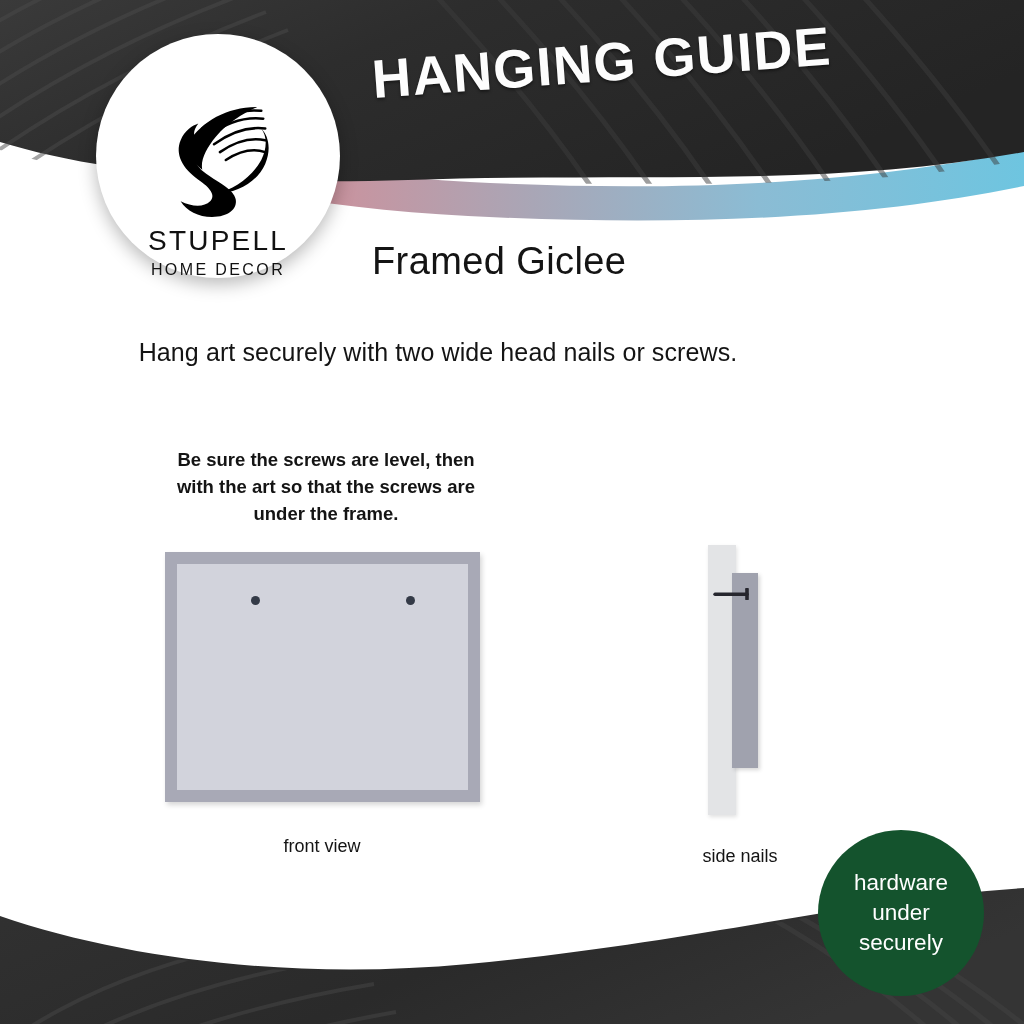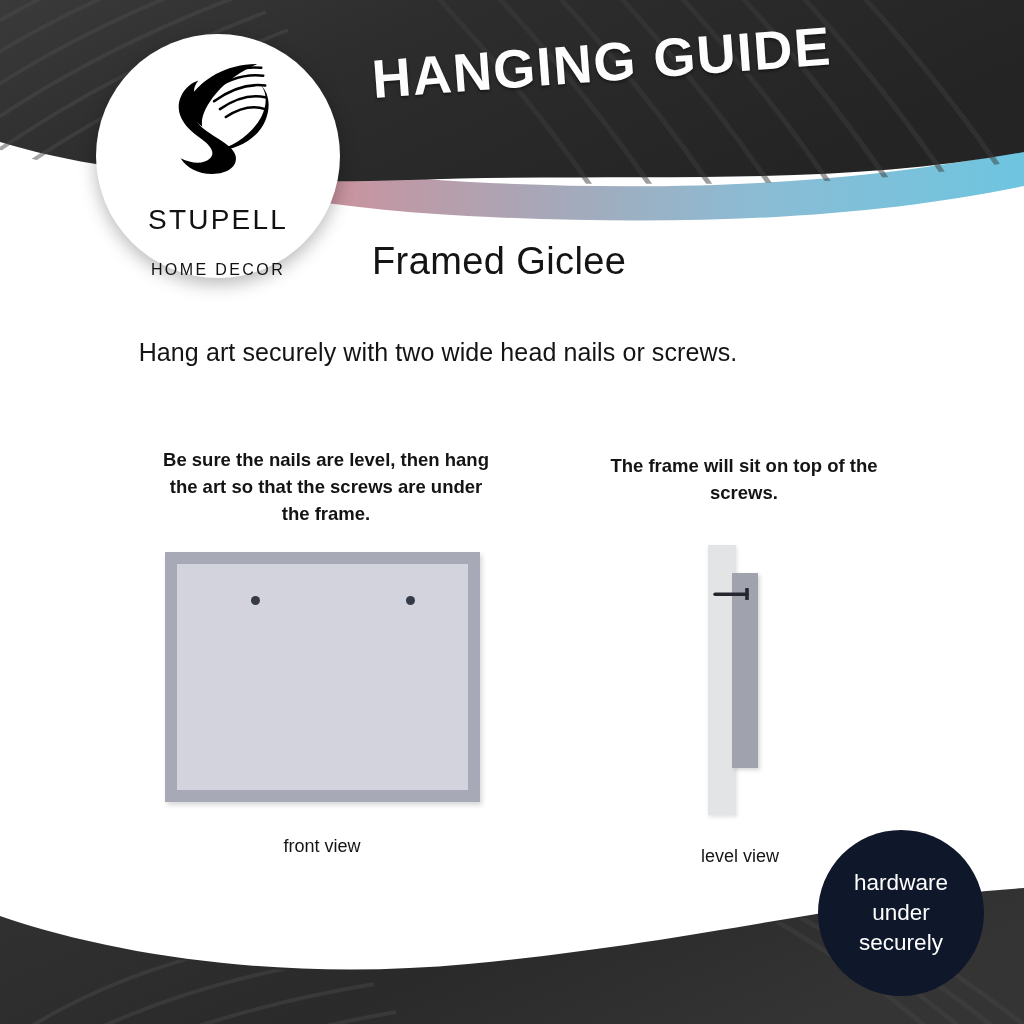--- a/index.html
+++ b/index.html
@@ -32,21 +32,21 @@
     left: 96px;
     top: 34px;
     width: 244px;
     height: 244px;
     border-radius: 50%;
     background: #ffffff;
     box-shadow: 0 6px 18px rgba(0,0,0,0.28);
     display: flex;
     flex-direction: column;
     align-items: center;
-    justify-content: space-between;
+    justify-content: flex-end;
     padding-top: 22px;
     box-sizing: border-box;
   }
   #logo-mark {
     width: 118px;
     height: 122px;
     display: block;
   }
   .logo-word {
     color: #111111;
@@ -200,21 +200,21 @@
   #side-view-label  { left: 655px; top: 846px; width: 170px; }
 
   
   #hardware-badge {
     position: absolute;
     left: 818px;
     top: 830px;
     width: 166px;
     height: 166px;
     border-radius: 50%;
-    background: #0f172a;
+    background: #14532d;
     display: flex;
     flex-direction: column;
     align-items: center;
     justify-content: center;
     color: #ffffff;
     font-size: 22.5px;
     line-height: 30px;
     text-align: center;
     font-weight: 400;
   }
@@ -318,42 +318,41 @@
     <div class="logo-word" id="logo-name">STUPELL</div>
     <div class="logo-word" id="logo-sub">HOME DECOR</div>
   </div>
 
   <div id="header-title">HANGING GUIDE</div>
 
   <div id="product-type">Framed Giclee</div>
 
   <div id="main-instruction">Hang art securely with two wide head nails or screws.</div>
 
-  <div class="diagram-caption" id="front-caption">Be sure the nails are level, then hang the art so that the screws are under the frame.</div>
-
-  <div class="diagram-caption" id="side-caption">The frame will sit on top of the screws.</div>
+  <div class="diagram-caption" id="front-caption">Be sure the screws are level, then with the art so that the screws are under the frame.</div>
+
 
   <div id="front-view-diagram">
     <div id="front-view-panel">
       <span class="screw-dot" id="screw-dot-left"></span>
       <span class="screw-dot" id="screw-dot-right"></span>
     </div>
   </div>
 
   <div id="side-view-diagram">
     <div id="side-view-wall"></div>
     <div id="side-view-frame"></div>
     <svg id="side-view-screw" viewBox="0 0 42 12" aria-hidden="true">
       <path d="M2,6.2 L34,6.2" stroke="#26262e" stroke-width="3.4" stroke-linecap="round"></path>
       <path d="M34,1.2 L34,11" stroke="#26262e" stroke-width="3.6" stroke-linecap="round"></path>
     </svg>
   </div>
 
   <div class="view-label" id="front-view-label">front view</div>
-  <div class="view-label" id="side-view-label">level view</div>
+  <div class="view-label" id="side-view-label">side nails</div>
 
   <div id="hardware-badge">
     <span>hardware</span>
     <span>under</span>
     <span>securely</span>
   </div>
 
 </div>
 
 </body></html>

